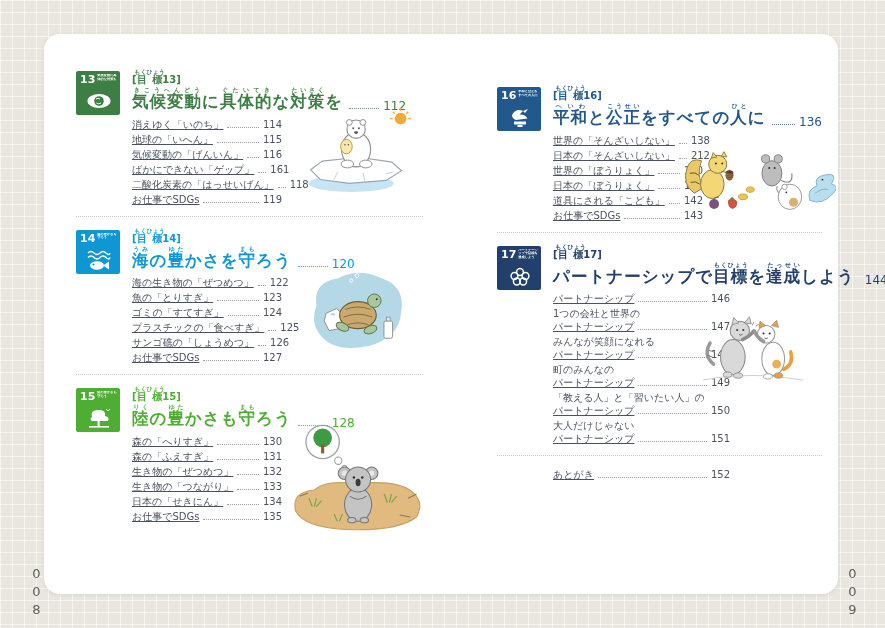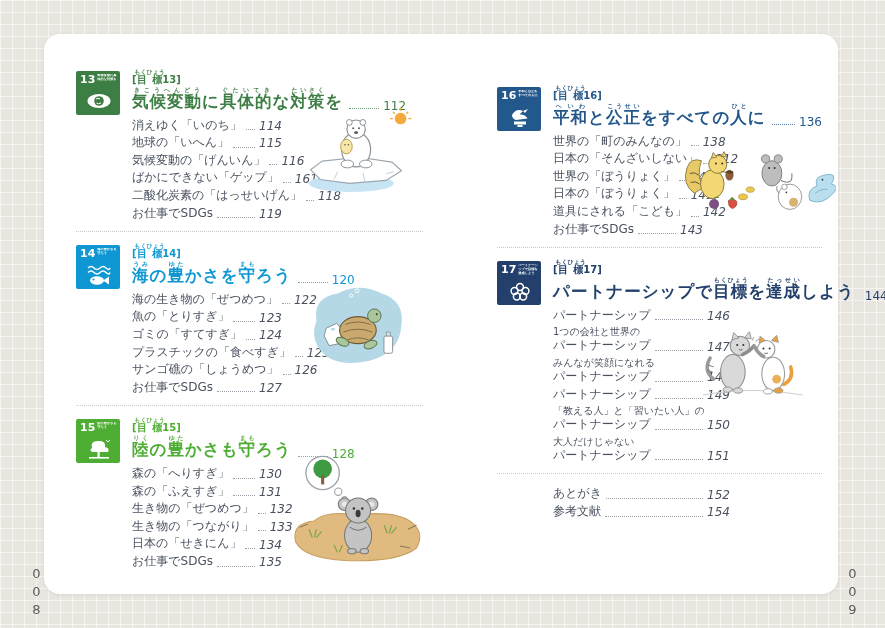--- a/index.html
+++ b/index.html
@@ -46,23 +46,23 @@
   ruby{ruby-position:over;}
   rt{font-size:6px;font-weight:bold;letter-spacing:0;opacity:.95;}
   .hleader{width:30px;border-bottom:1.6px dotted var(--accent);margin:0 4px 4px 6px;opacity:.75;}
   .hpg{font-size:12px;font-weight:normal;color:var(--accent);line-height:1;margin-bottom:1px;}
 
   .items{width:150px;}
   .items.wide{width:177px;}
   .row{margin:2px 0;}
   .pre{font-size:10px;color:#4a5260;line-height:1.3;white-space:nowrap;}
   .line{display:flex;align-items:flex-end;}
-  .lbl{font-size:12px;color:#4a5260;line-height:1.3;white-space:nowrap;}
+  .lbl{font-size:10px;color:#4a5260;line-height:1.3;white-space:nowrap;text-decoration:underline;}
   .leader{flex:1;min-width:8px;border-bottom:1.3px dotted #9aa0a8;margin:0 4px 3px 4px;}
-  .pg{font-size:12px;color:#4a5260;line-height:1.2;white-space:nowrap;font-style:italic;}
+  .pg{font-size:10px;color:#4a5260;line-height:1.2;white-space:nowrap;}
 
   .divider{border-top:1.5px dotted #c9c9c6;margin:8px 0 10px 0;}
 
   .illo{position:absolute;}
   .illo13{top:38px;right:6px;width:116px;}
   .illo14{top:40px;right:14px;width:106px;}
   .illo15{top:34px;right:-6px;width:146px;}
   .illo16{top:46px;right:-14px;width:158px;}
   .illo17{top:58px;right:12px;width:114px;}
 </style>
@@ -369,21 +369,21 @@
       <div class="sec-content">
         <div class="goal-label">[<ruby>目標<rt>もくひょう</rt></ruby>16]</div>
         <div class="heading">
           <span class="title"><ruby>平和<rt>へいわ</rt></ruby>と<ruby>公正<rt>こうせい</rt></ruby>をすべての<ruby>人<rt>ひと</rt></ruby>に</span>
           <span class="hleader"></span>
           <span class="hpg">136</span>
         </div>
         <div class="items">
             <div class="row">
               <div class="line">
-                <span class="lbl">世界の「町のみんなの」</span>
+                <span class="lbl">世界の「そんざいしない」</span>
                 <span class="leader"></span>
                 <span class="pg">138</span>
               </div>
             </div>
             <div class="row">
               <div class="line">
                 <span class="lbl">日本の「そんざいしない」</span>
                 <span class="leader"></span>
                 <span class="pg">212</span>
               </div>
@@ -497,20 +497,21 @@
             </div>
             <div class="row">
               <div class="pre">みんなが笑顔になれる</div>
               <div class="line">
                 <span class="lbl">パートナーシップ</span>
                 <span class="leader"></span>
                 <span class="pg">148</span>
               </div>
             </div>
             <div class="row">
+              <div class="pre">町のみんなの</div>
               <div class="line">
                 <span class="lbl">パートナーシップ</span>
                 <span class="leader"></span>
                 <span class="pg">149</span>
               </div>
             </div>
             <div class="row">
               <div class="pre">「教える人」と「習いたい人」の</div>
               <div class="line">
                 <span class="lbl">パートナーシップ</span>
@@ -562,27 +563,20 @@
       <div class="icon-wrap"></div>
       <div class="sec-content">
         <div class="items wide">
             <div class="row">
               <div class="line">
                 <span class="lbl">あとがき</span>
                 <span class="leader"></span>
                 <span class="pg">152</span>
               </div>
             </div>
-            <div class="row">
-              <div class="line">
-                <span class="lbl">参考文献</span>
-                <span class="leader"></span>
-                <span class="pg">154</span>
-              </div>
-            </div>
           </div>
       </div>
     </section>
   </div>
 </div>
 
 <div class="corner-page-num lft">008</div>
 <div class="corner-page-num rgt">009</div>
 
 </body></html>

